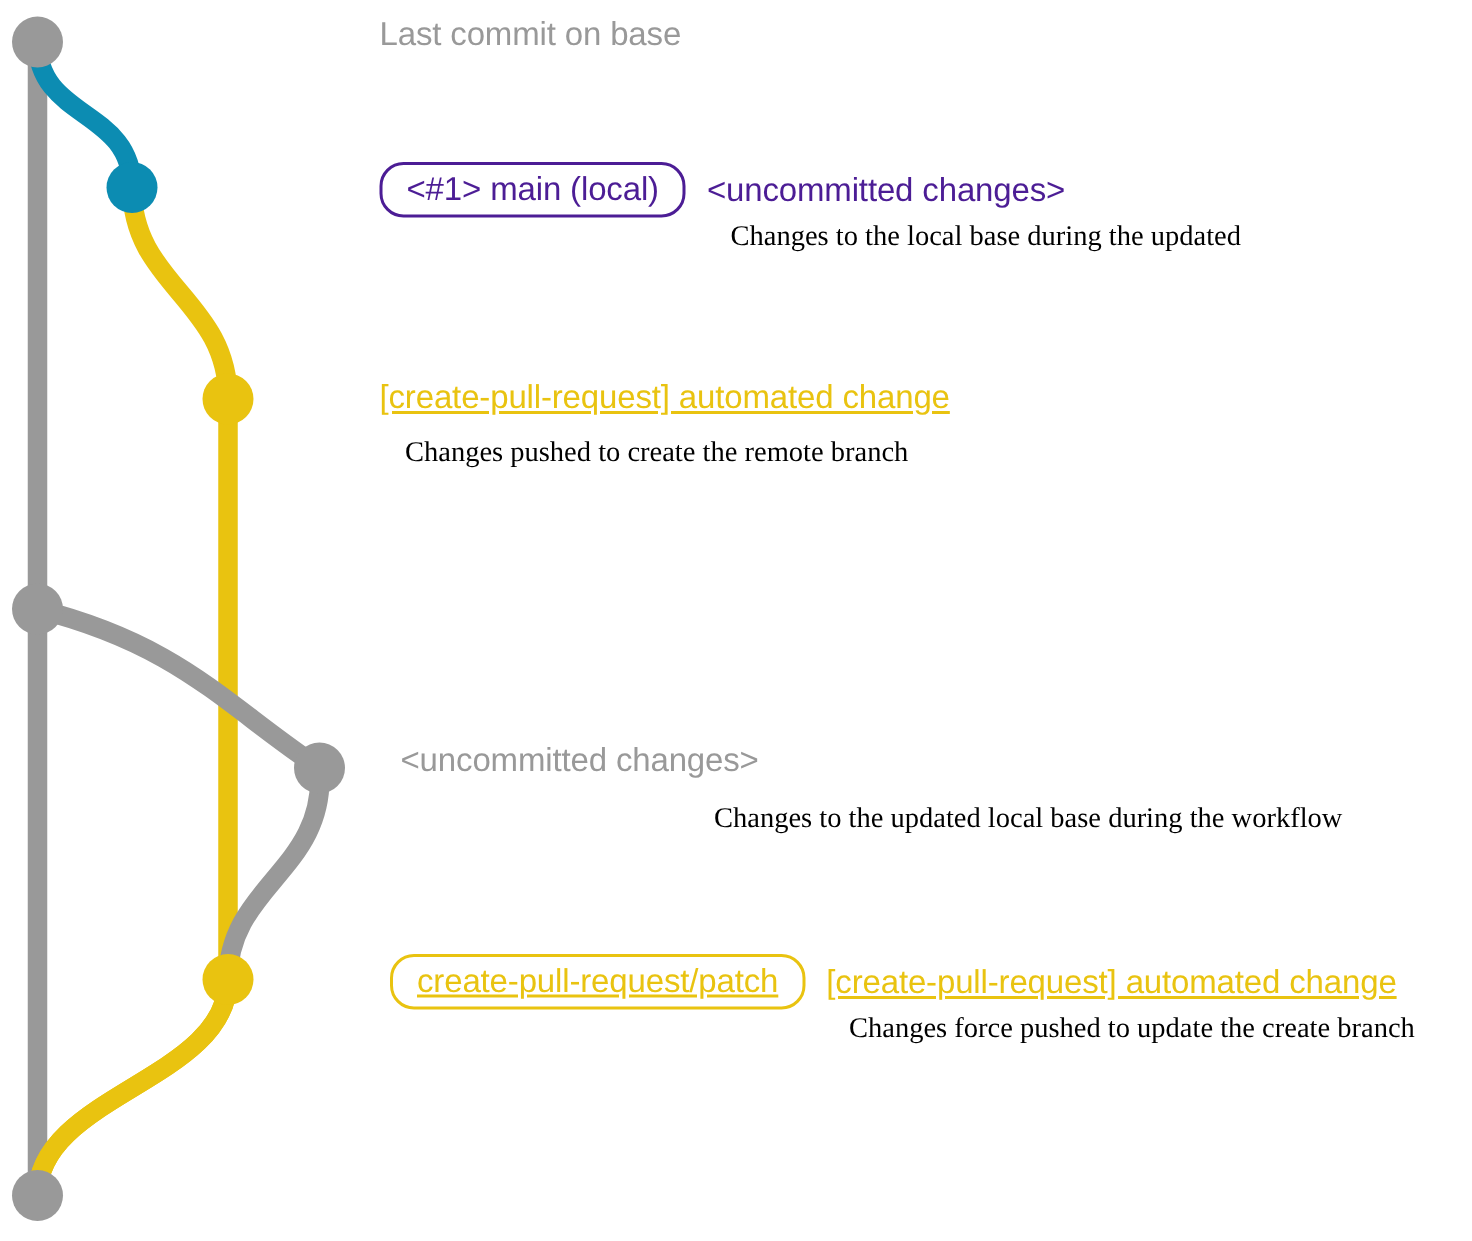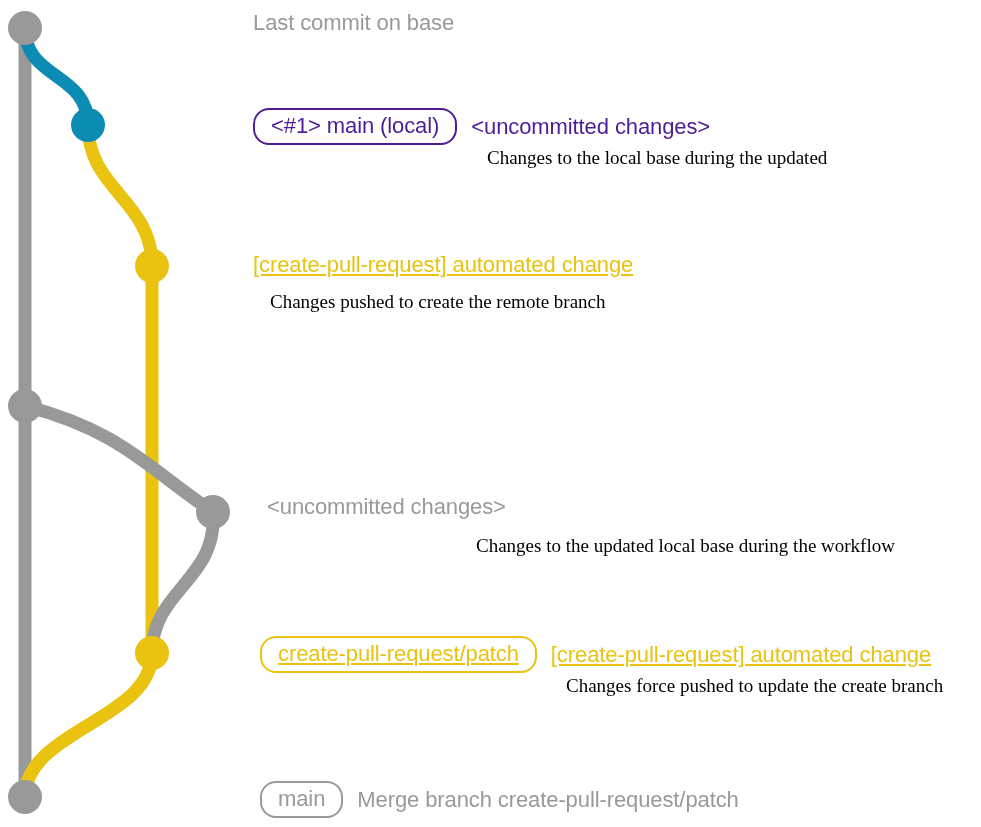--- a/index.html
+++ b/index.html
@@ -138,20 +138,14 @@
   <div class="desc" style="left:476px; top:536px;">Changes to the updated local base during the workflow</div>
 
   <div class="row" style="left:260px; top:600px;margin-top:36px;">
     <div class="commit-line">
       <span class="ref-tag c-gold">create-pull-request/patch</span>
       <span class="subject c-gold">[create-pull-request] automated change</span>
     </div>
   </div>
   <div class="desc" style="left:566px; top:676px;">Changes force pushed to update the create branch</div>
 
-  <div class="row" style="left:260px; top:781px;">
-    <div class="commit-line">
-      <span class="ref-tag c-gray">main</span>
-      <span class="subject c-gray">Merge branch create-pull-request/patch</span>
-    </div>
-  </div>
 
 </div>
 
 </body></html>

